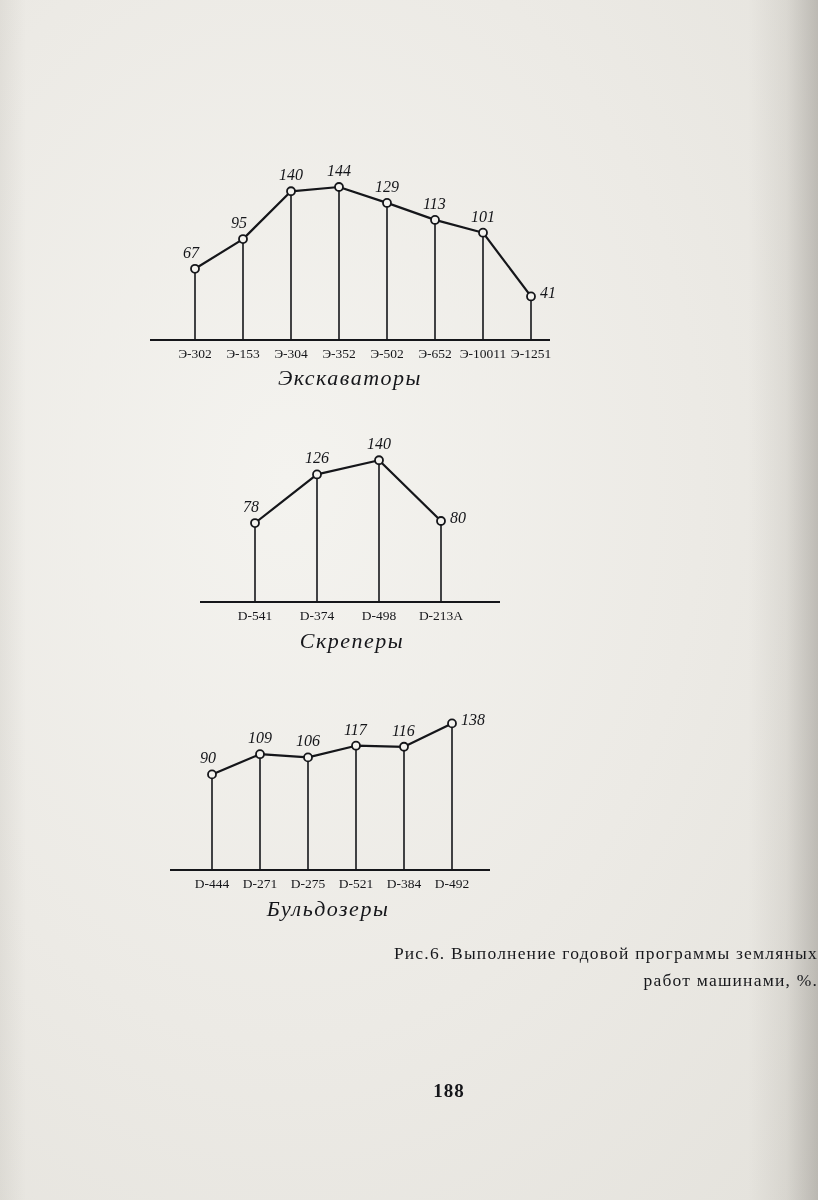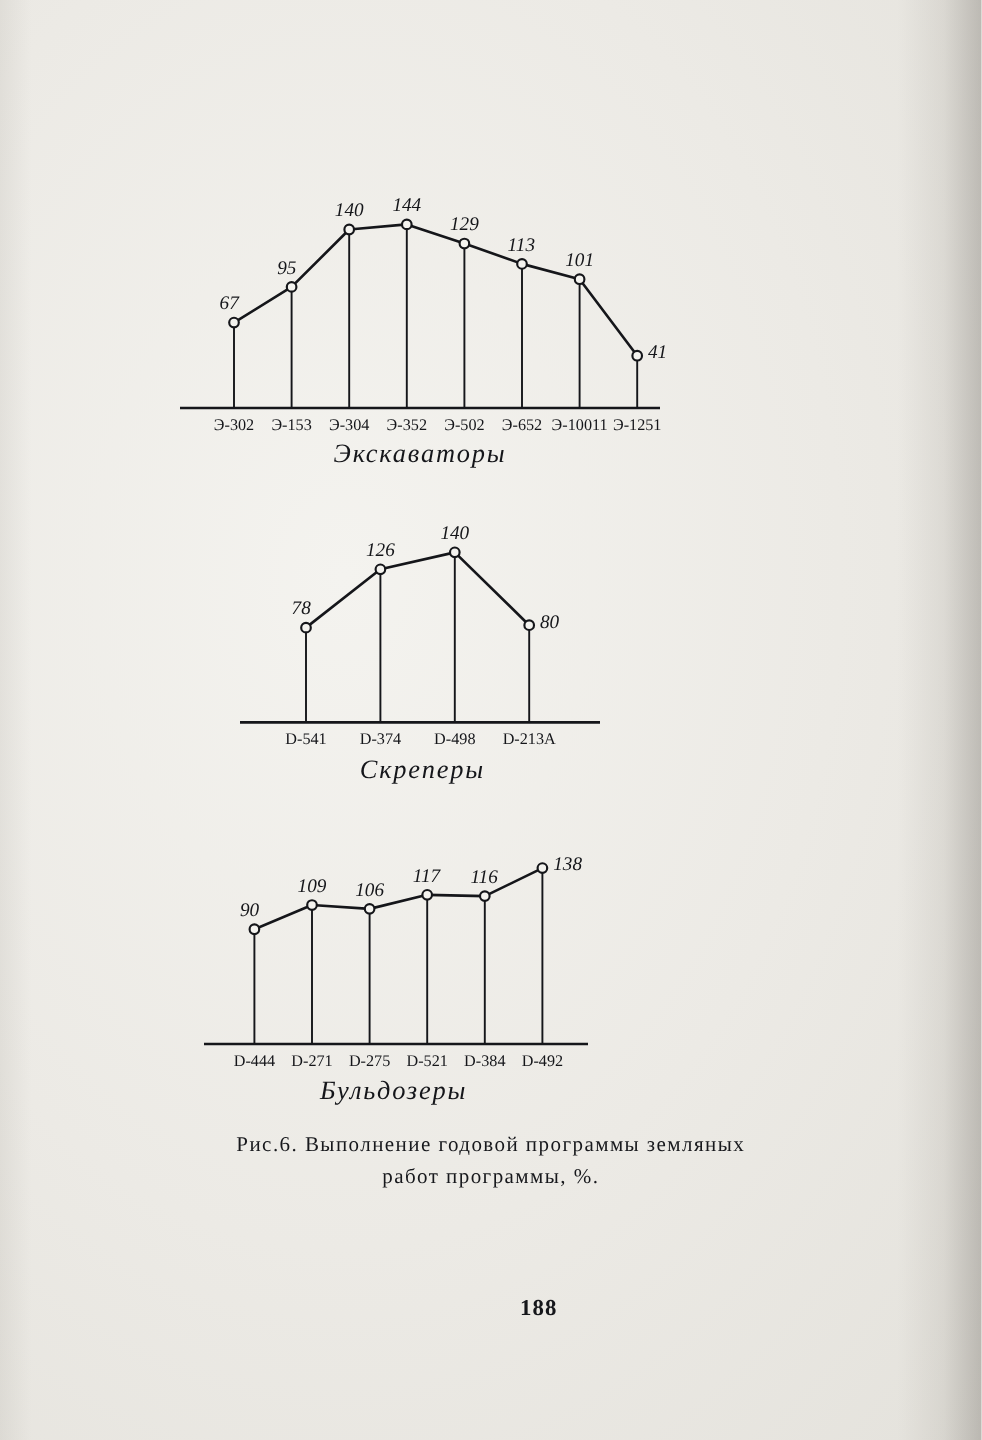--- a/index.html
+++ b/index.html
@@ -71,21 +71,21 @@
     font-size: 22px;
     fill: #15161a;
     text-anchor: middle;
     letter-spacing: 1.5px;
   }
   .caption {
     position: absolute;
     left: 0;
     top: 940px;
     width: 818px;
-    text-align: center;
+    text-align: right;
     font-family: "Liberation Serif", serif;
     font-size: 17.5px;
     line-height: 1.55;
     letter-spacing: 1.2px;
     color: #17181c;
   }
   .caption .line2 { display: block; }
   .page-number {
     position: absolute;
     left: 0;
@@ -230,18 +230,18 @@
           <text class="cat-label" x="206" y="228">D-521</text>
           <text class="cat-label" x="254" y="228">D-384</text>
           <text class="cat-label" x="302" y="228">D-492</text>
         </g>
       <text class="chart-title" x="178" y="256">Бульдозеры</text>
     </svg>
   </div>
 
   <div class="caption">
     <span class="line1">Рис.6. Выполнение годовой программы земляных</span>
-    <span class="line2">работ программы, %.</span>
+    <span class="line2">работ машинами, %.</span>
   </div>
 
   <div class="page-number">188</div>
 
 </div>
 
 </body></html>

